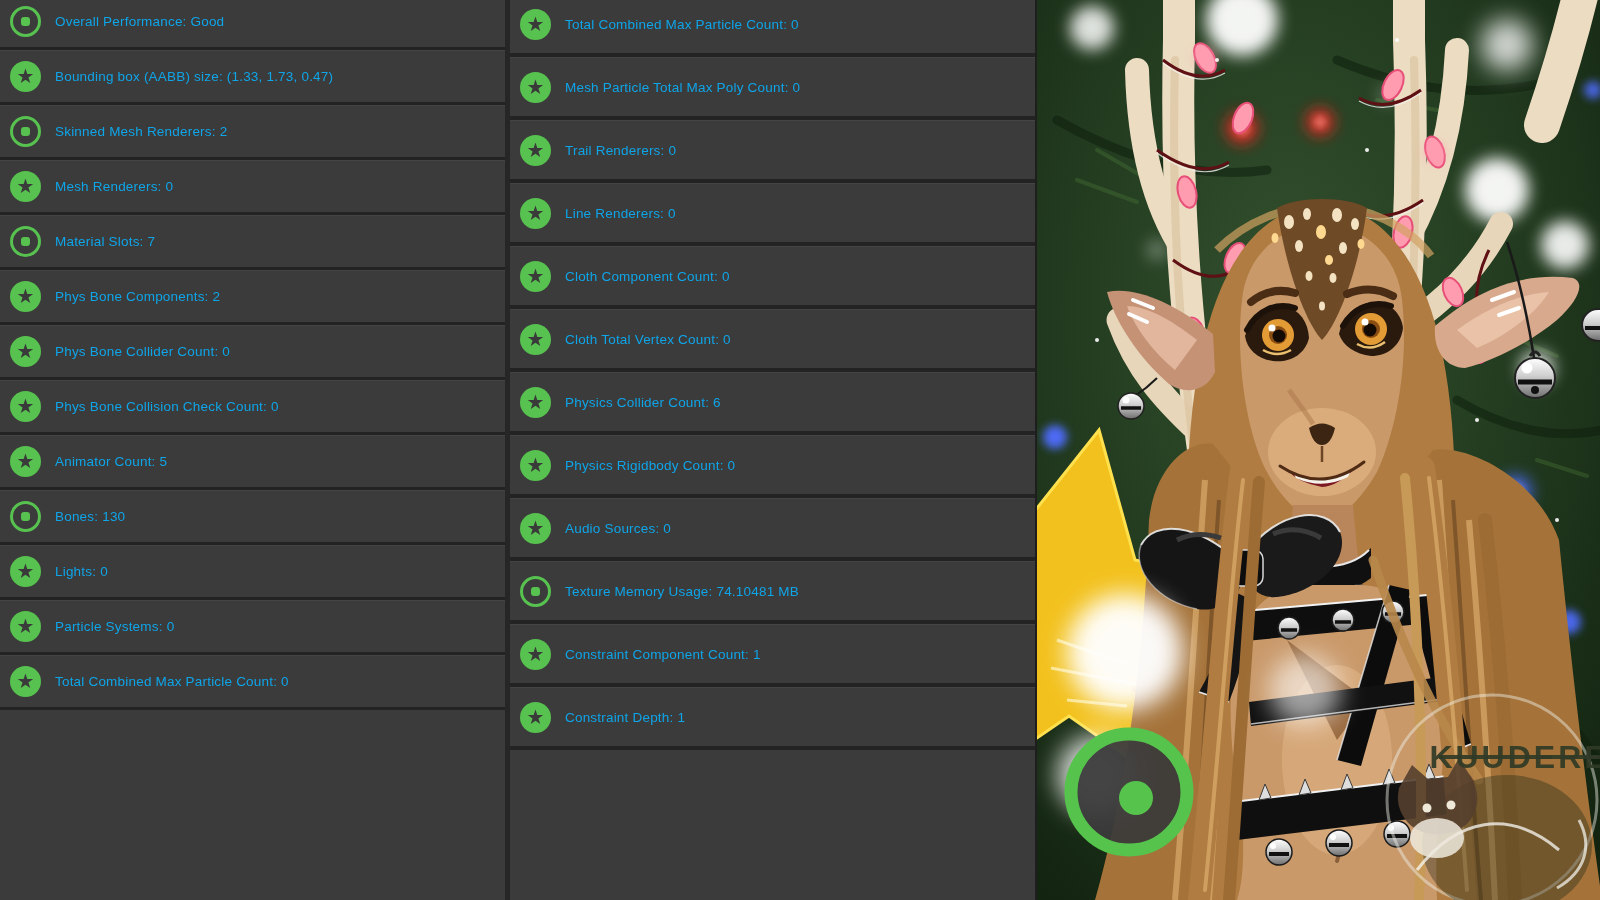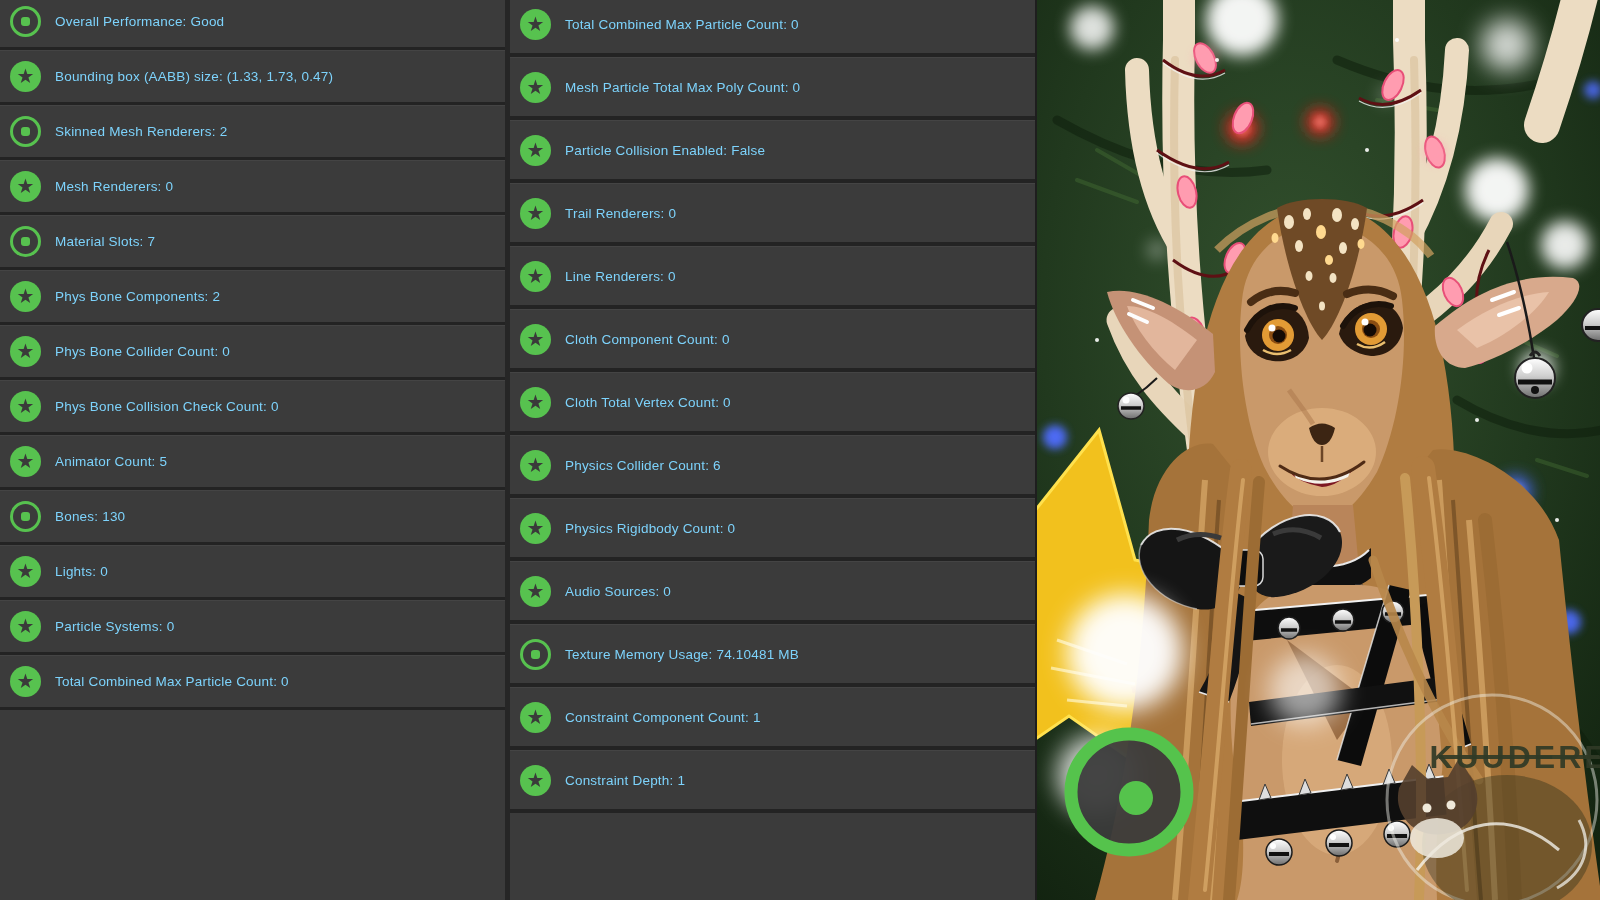--- a/index.html
+++ b/index.html
@@ -7,21 +7,21 @@
        font-family:"Liberation Sans",sans-serif;-webkit-font-smoothing:antialiased;user-select:none;}
   .panel{position:absolute;top:0;height:900px;background:#3b3b3b;overflow:hidden;box-sizing:border-box;}
   .panel.left{left:0;width:505px;}
   .panel.middle{left:505px;width:530px;border-left:5px solid #262626;}
   .stat-row{display:flex;align-items:center;gap:14px;padding-left:10px;box-sizing:border-box;
             border-top:1px solid #444444;border-bottom:3px solid #232323;background:#3b3b3b;}
   .panel.left  .stat-row{height:55px;}
   .panel.middle .stat-row{height:63px;border-bottom-width:4px;}
   .panel.left  .stat-row:first-of-type{margin-top:-5px;}
   .panel.middle .stat-row:first-of-type{margin-top:-6px;}
-  .stat-label{color:#7dd3fc;font-size:13.5px;letter-spacing:.2px;white-space:nowrap;}
+  .stat-label{color:#0ea5e9;font-size:13.5px;letter-spacing:.2px;white-space:nowrap;}
   .icon{width:31px;height:31px;border-radius:50%;flex:0 0 auto;display:flex;align-items:center;justify-content:center;box-sizing:border-box;}
   .icon-star{background:#57c24f;}
   .icon-star::before{content:"★";color:#3a3a3a;font-size:20px;line-height:1;margin-top:-1px;}
   .icon-circle{border:3px solid #57c24f;background:transparent;}
   .icon-circle::before{content:"";width:9px;height:9px;border-radius:3px;background:#57c24f;}
   .viewport{position:absolute;top:0;left:1035px;width:565px;height:900px;overflow:hidden;background:#1d321c;border-left:2px solid #1e1e1e;}
   .viewport svg{display:block;}
 </style>
 </head>
 <body>
@@ -86,24 +86,20 @@
 
   <section class="panel middle">
 
   <div class="stat-row">
         <span class="icon icon-star"></span>
         <span class="stat-label">Total Combined Max Particle Count: 0</span>
       </div>
       <div class="stat-row">
         <span class="icon icon-star"></span>
         <span class="stat-label">Mesh Particle Total Max Poly Count: 0</span>
-      </div>
-      <div class="stat-row">
-        <span class="icon icon-star"></span>
-        <span class="stat-label">Particle Collision Enabled: False</span>
       </div>
       <div class="stat-row">
         <span class="icon icon-star"></span>
         <span class="stat-label">Trail Renderers: 0</span>
       </div>
       <div class="stat-row">
         <span class="icon icon-star"></span>
         <span class="stat-label">Line Renderers: 0</span>
       </div>
       <div class="stat-row">

